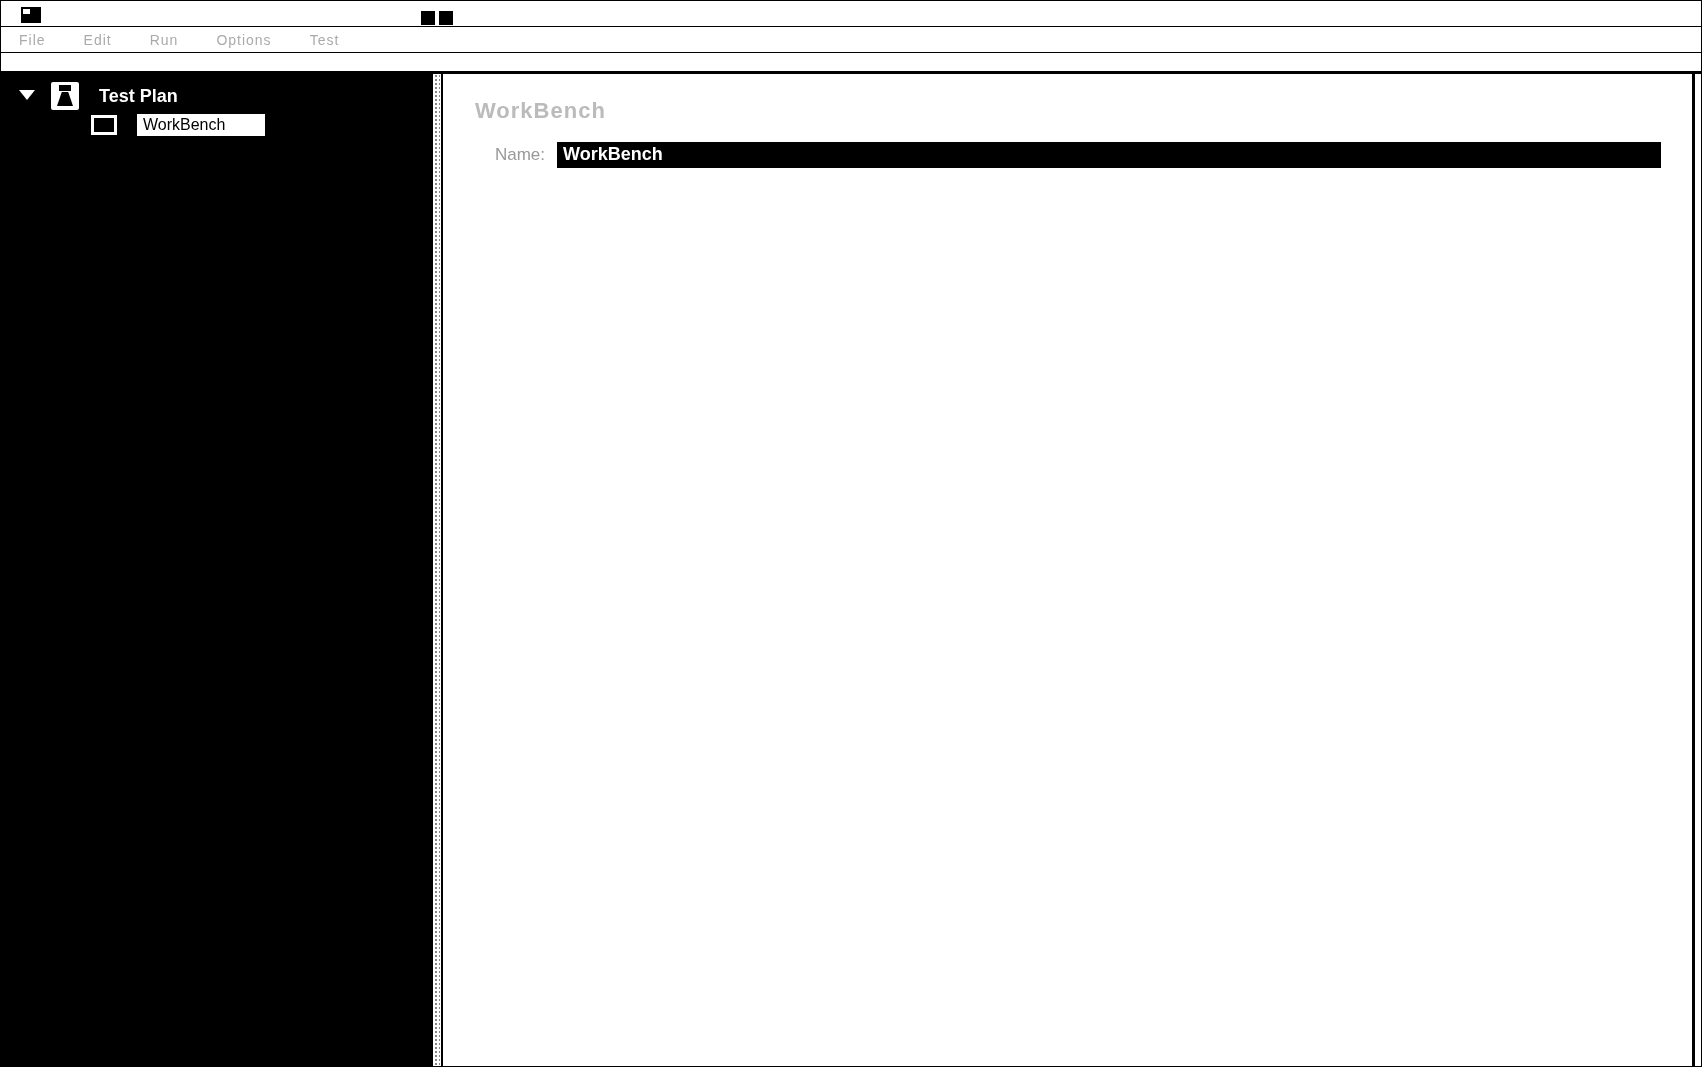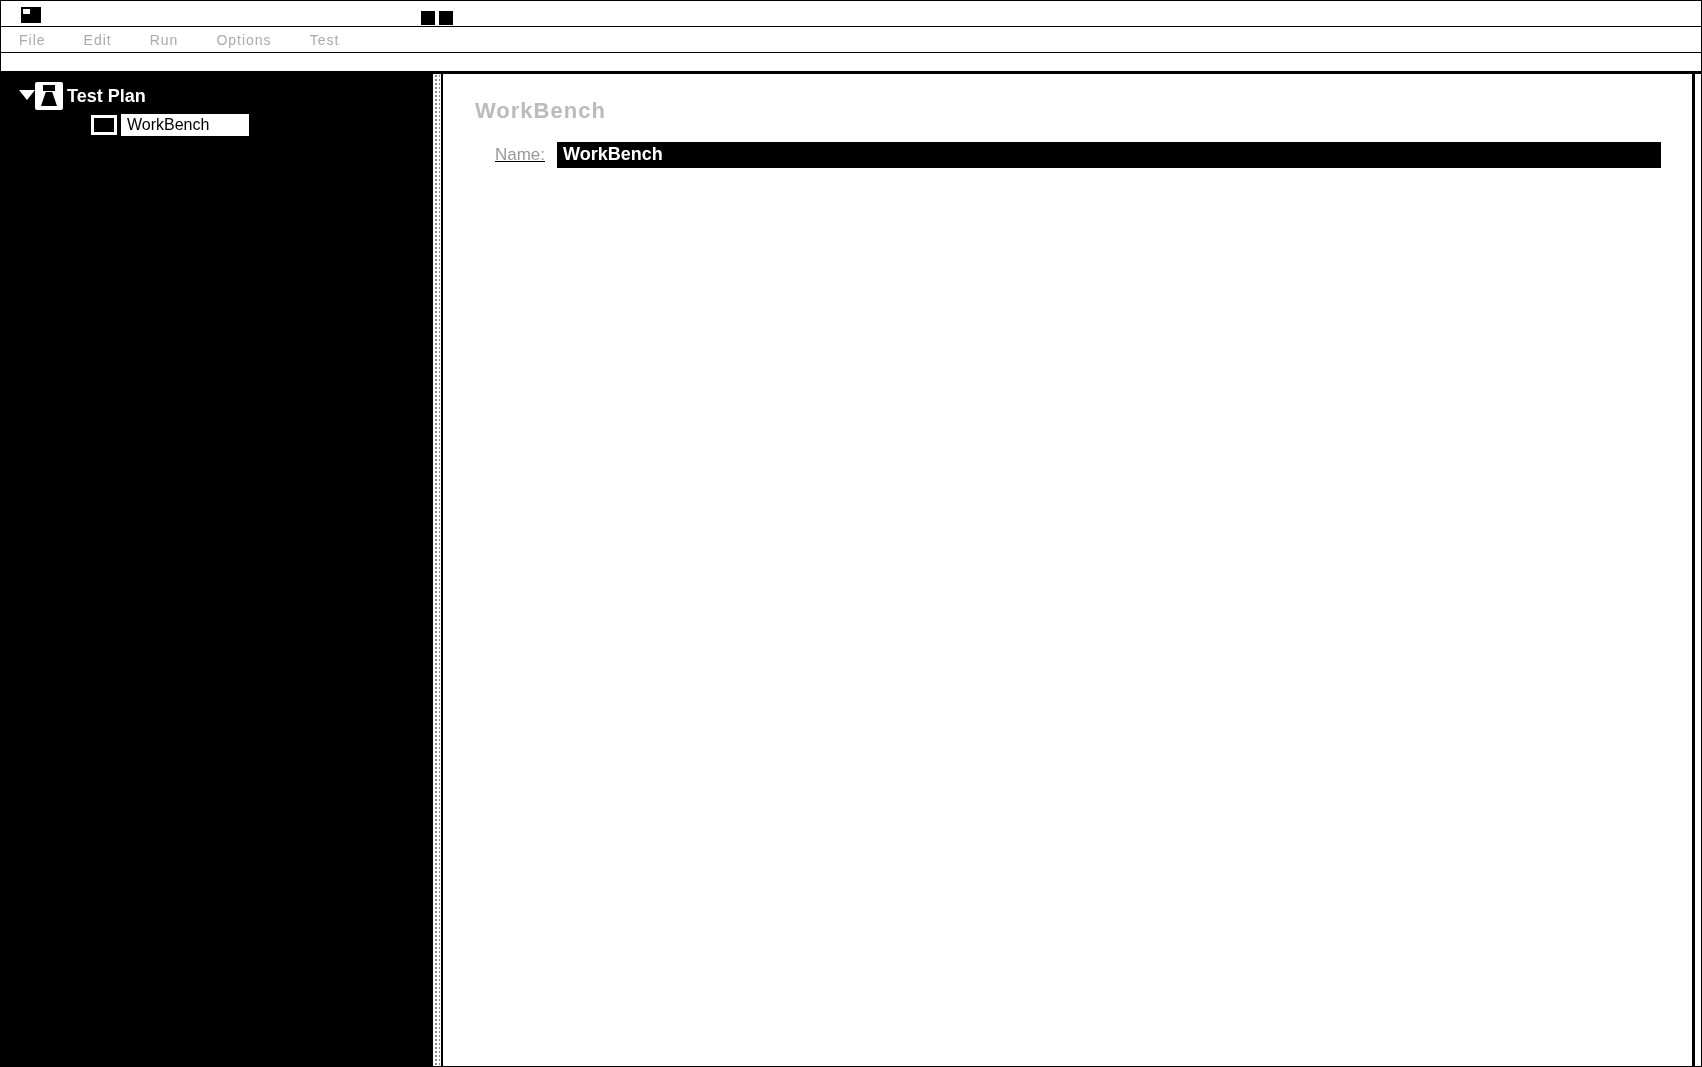--- a/index.html
+++ b/index.html
@@ -19,42 +19,42 @@
   .menubar .item { cursor:default; letter-spacing:1px; }
 
   
   .toolbar { height:20px; border-bottom:2px solid #000; }
 
   
   .main { flex:1; display:flex; border-top:1px solid #000; }
 
   
   .left { width:432px; background:#000; border-right:2px solid #000; position:relative; }
-  .tree-row { display:flex; align-items:center; gap:4px; padding:8px 12px 4px 18px; color:#fff; font-weight:bold; font-size:18px; }
+  .tree-row { display:flex; align-items:center; gap:20px; padding:8px 12px 4px 18px; color:#fff; font-weight:bold; font-size:18px; }
   .tree-row.child { padding-top:0; padding-left:90px; }
   .chev { width:12px; height:12px; display:inline-block; position:relative; }
   .chev.open::before { content:""; position:absolute; left:0; top:0; width:0; height:0; border-left:8px solid transparent; border-right:8px solid transparent; border-top:10px solid #fff; }
   .node-icon { width:28px; height:28px; background:#fff; display:inline-block; border-radius:2px; position:relative; }
   .node-icon.flask::before{ content:""; position:absolute; left:8px; top:3px; width:12px; height:6px; background:#000; }
   .node-icon.flask::after{ content:""; position:absolute; left:6px; top:10px; width:16px; height:14px; background:#000; clip-path: polygon(30% 0,70% 0,100% 100%,0 100%); }
   .node-icon.bench{ width:26px; height:20px; }
   .node-icon.bench::before{ content:""; position:absolute; inset:0; background:#000; border:3px solid #fff; }
   .tree-row .sel-label { background:#fff; color:#000; padding:2px 40px 2px 6px; font-weight:normal; font-size:16px; }
   .tree-row .plain-label { color:#fff; }
 
   
   .splitter { width:8px; cursor:col-resize; }
   .splitter-inner { width:6px; height:100%; margin-left:1px;
     background-image: radial-gradient(#888 1px, transparent 1px);
     background-size: 4px 4px; }
 
   
   .right { flex:1; padding:24px 40px 20px 32px; position:relative; border-left:2px solid #000; }
   .right .heading { font-size:22px; font-weight:bold; color:#bbb; margin-bottom:18px; letter-spacing:1px; }
-  .formrow { display:flex; align-items:center; gap:12px;text-decoration:underline; }
+  .formrow { display:flex; align-items:center; gap:12px; }
   .formrow .lbl { font-size:17px; color:#999; width:70px; text-align:right; }
   .formrow input { flex:1; height:26px; border:none; border-bottom:2px solid #000; background:#000; color:#fff; font-weight:bold; font-size:18px; padding:0 6px; }
 
   
   .right-edge { position:absolute; right:6px; top:0; bottom:0; width:3px; background:#000; }
 </style>
 </head>
 <body>
 
 <div class="titlebar">

